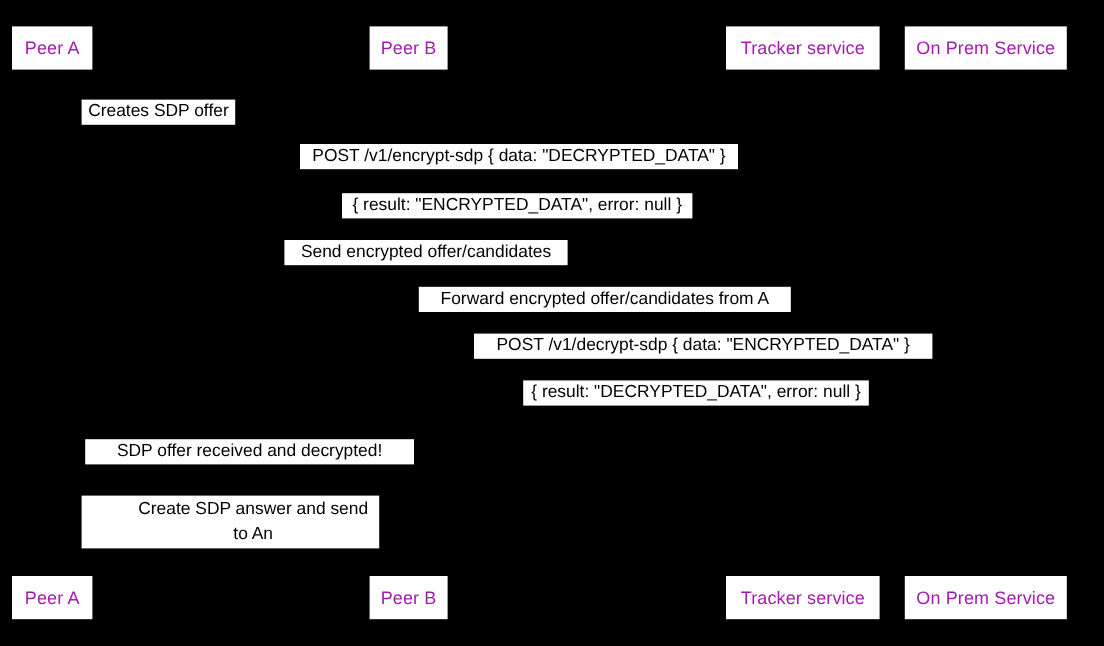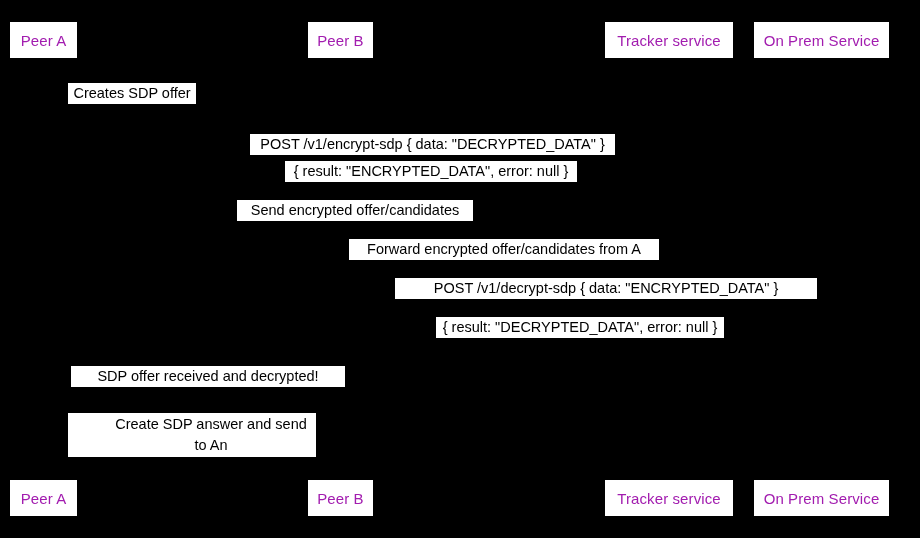--- a/index.html
+++ b/index.html
@@ -75,33 +75,33 @@
   <div class="lifeline-box" style="left:605px; top:22px; width:128px; height:36px;">
     <span>Tracker service</span>
   </div>
   <div class="lifeline-box" style="left:754px; top:22px; width:135px; height:36px;">
     <span>On Prem Service</span>
   </div>
 
   <div class="msg-label" style="left:68px; top:83px; width:128px;">
     <span>Creates SDP offer</span>
   </div>
-  <div class="msg-label" style="left:250px; top:134px; width:365px;">
+  <div class="msg-label" style="left:250px; top:120px; width:365px;">
     <span>POST /v1/encrypt-sdp { data: "DECRYPTED_DATA" }</span>
   </div>
   <div class="msg-label" style="left:285px; top:161px; width:292px;">
     <span>{ result: "ENCRYPTED_DATA", error: null }</span>
   </div>
   <div class="msg-label" style="left:237px; top:200px; width:236px;">
     <span>Send encrypted offer/candidates</span>
   </div>
   <div class="msg-label" style="left:349px; top:239px; width:310px;text-align:center;">
     <span>Forward encrypted offer/candidates from A</span>
   </div>
-  <div class="msg-label" style="left:395px; top:278px; width:422px;">
+  <div class="msg-label" style="left:395px; top:278px; width:382px;">
     <span>POST /v1/decrypt-sdp { data: "ENCRYPTED_DATA" }</span>
   </div>
   <div class="msg-label" style="left:436px; top:317px; width:288px;">
     <span>{ result: "DECRYPTED_DATA", error: null }</span>
   </div>
   <div class="msg-label" style="left:71px; top:366px; width:274px;">
     <span>SDP offer received and decrypted!</span>
   </div>
 
   <div class="note-label" style="left:68px; top:413px; width:248px; height:44px;padding-left:40px;">Create SDP answer and send to An

